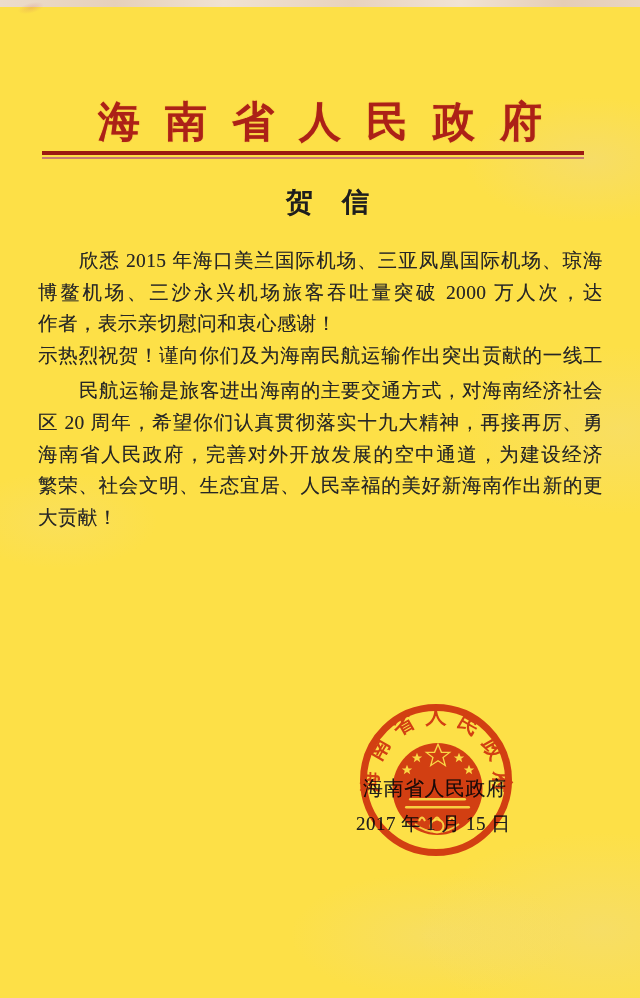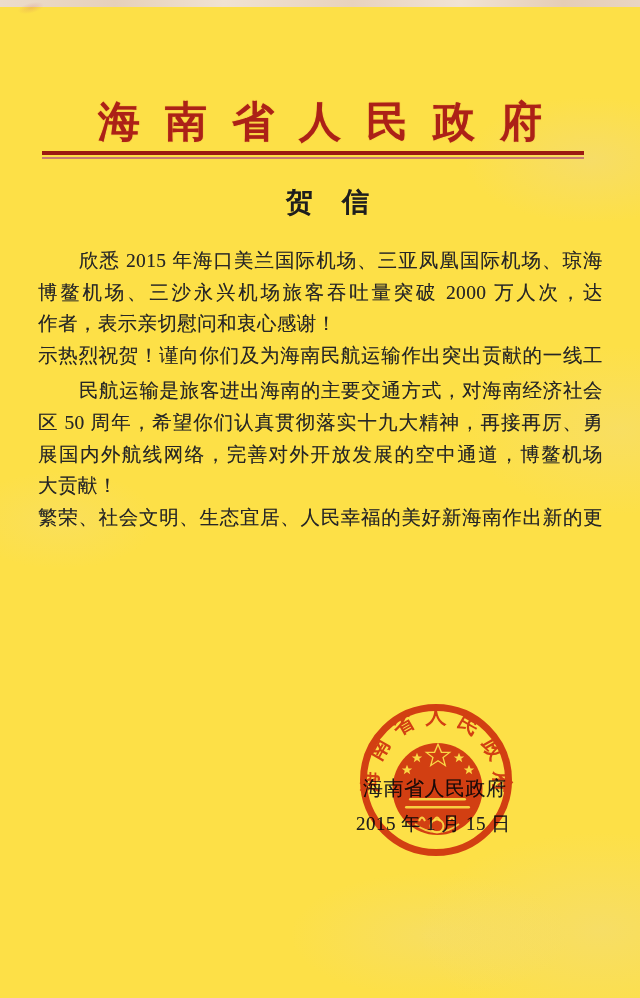--- a/index.html
+++ b/index.html
@@ -106,29 +106,29 @@
 
   <main class="letter-body">
     <div class="para first">
       <div class="line first">欣悉 2015 年海口美兰国际机场、三亚凤凰国际机场、琼海</div>
       <div class="line">博鳌机场、三沙永兴机场旅客吞吐量突破 2000 万人次，达</div>
       <div class="line last">作者，表示亲切慰问和衷心感谢！</div>
       <div class="line">示热烈祝贺！谨向你们及为海南民航运输作出突出贡献的一线工</div>
     </div>
     <div class="para second">
       <div class="line first">民航运输是旅客进出海南的主要交通方式，对海南经济社会</div>
-      <div class="line">区 50 周年，希望你们认真贯彻落实十九大精神，再接再厉、勇</div>
-      <div class="line">展国内外航线网络，完善对外开放发展的空中通道，博鳌机场</div>
+      <div class="line">区 20 周年，希望你们认真贯彻落实十九大精神，再接再厉、勇</div>
+      <div class="line">海南省人民政府，完善对外开放发展的空中通道，为建设经济</div>
+      <div class="line">繁荣、社会文明、生态宜居、人民幸福的美好新海南作出新的更</div>
       <div class="line last">大贡献！</div>
-      <div class="line">繁荣、社会文明、生态宜居、人民幸福的美好新海南作出新的更</div>
     </div>
   </main>
 
   <div class="signature">海南省人民政府</div>
-  <div class="date">2015 年 1 月 15 日</div>
+  <div class="date">2017 年 1 月 15 日</div>
 
   <svg class="seal" viewBox="0 0 162 162" xmlns="http://www.w3.org/2000/svg">
 
     <circle cx="81" cy="81" r="72.5" fill="none" stroke="#ce2e23" stroke-width="7"></circle>
 
     <defs>
       <path id="sealArc" d="M 24.9 101.2 A 59 59 0 1 1 137.1 101.2" fill="none"></path>
     </defs>
     <text font-size="21" fill="#ce2e23">
       <textPath href="#sealArc" startOffset="50%" text-anchor="middle" textLength="206" lengthAdjust="spacing">海南省人民政府</textPath>

